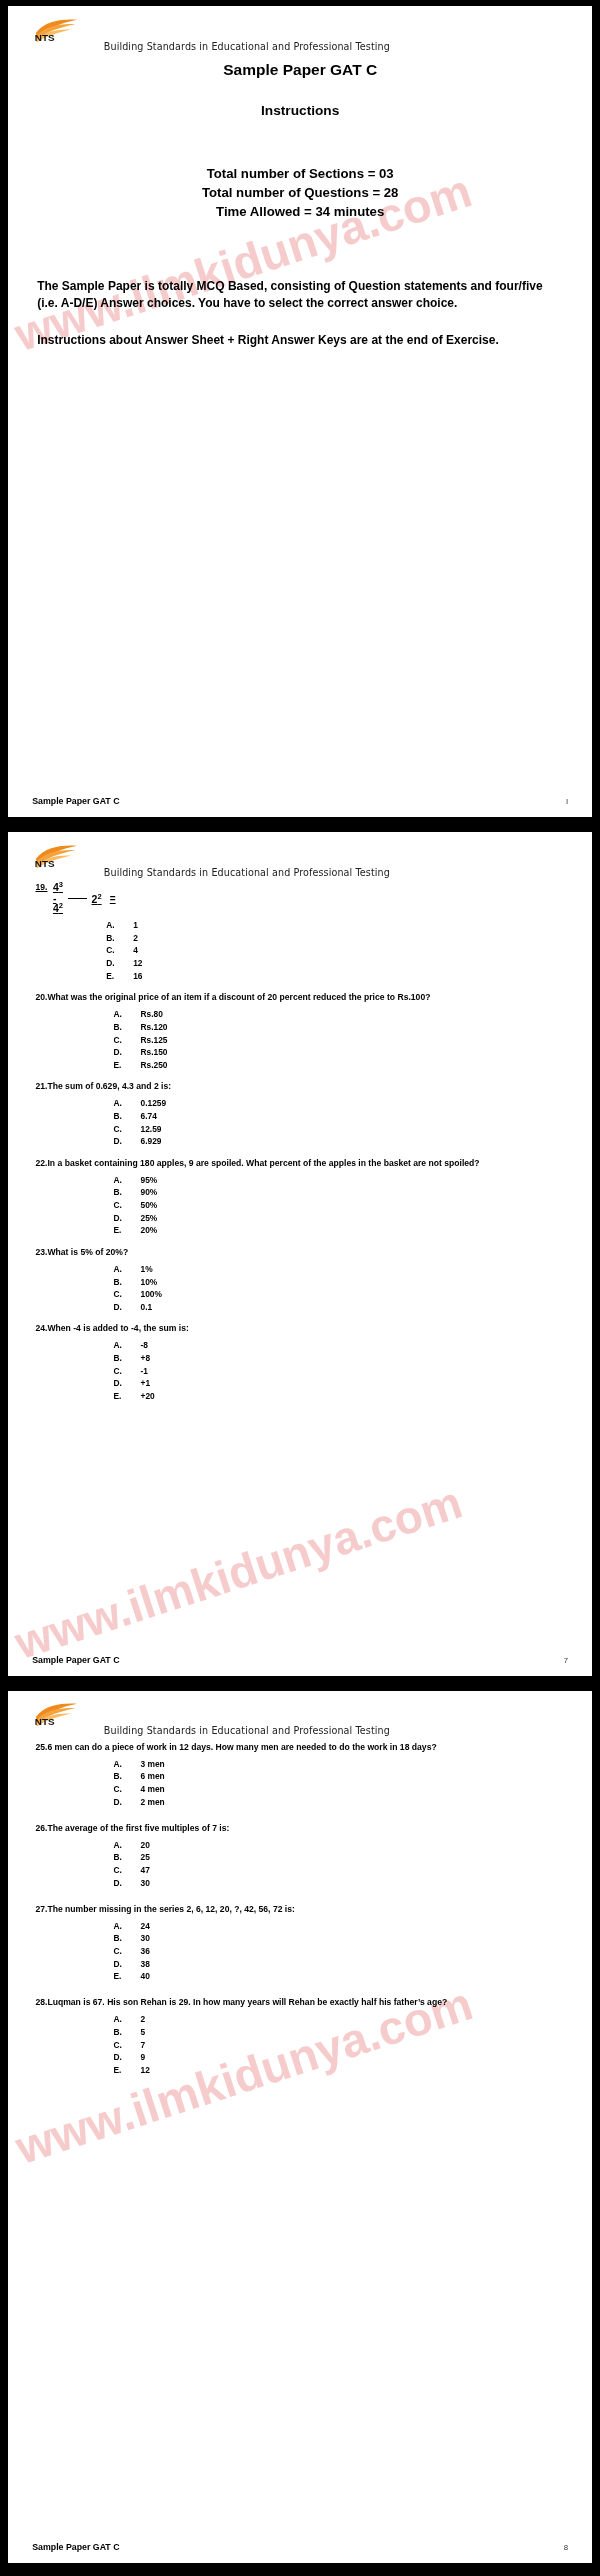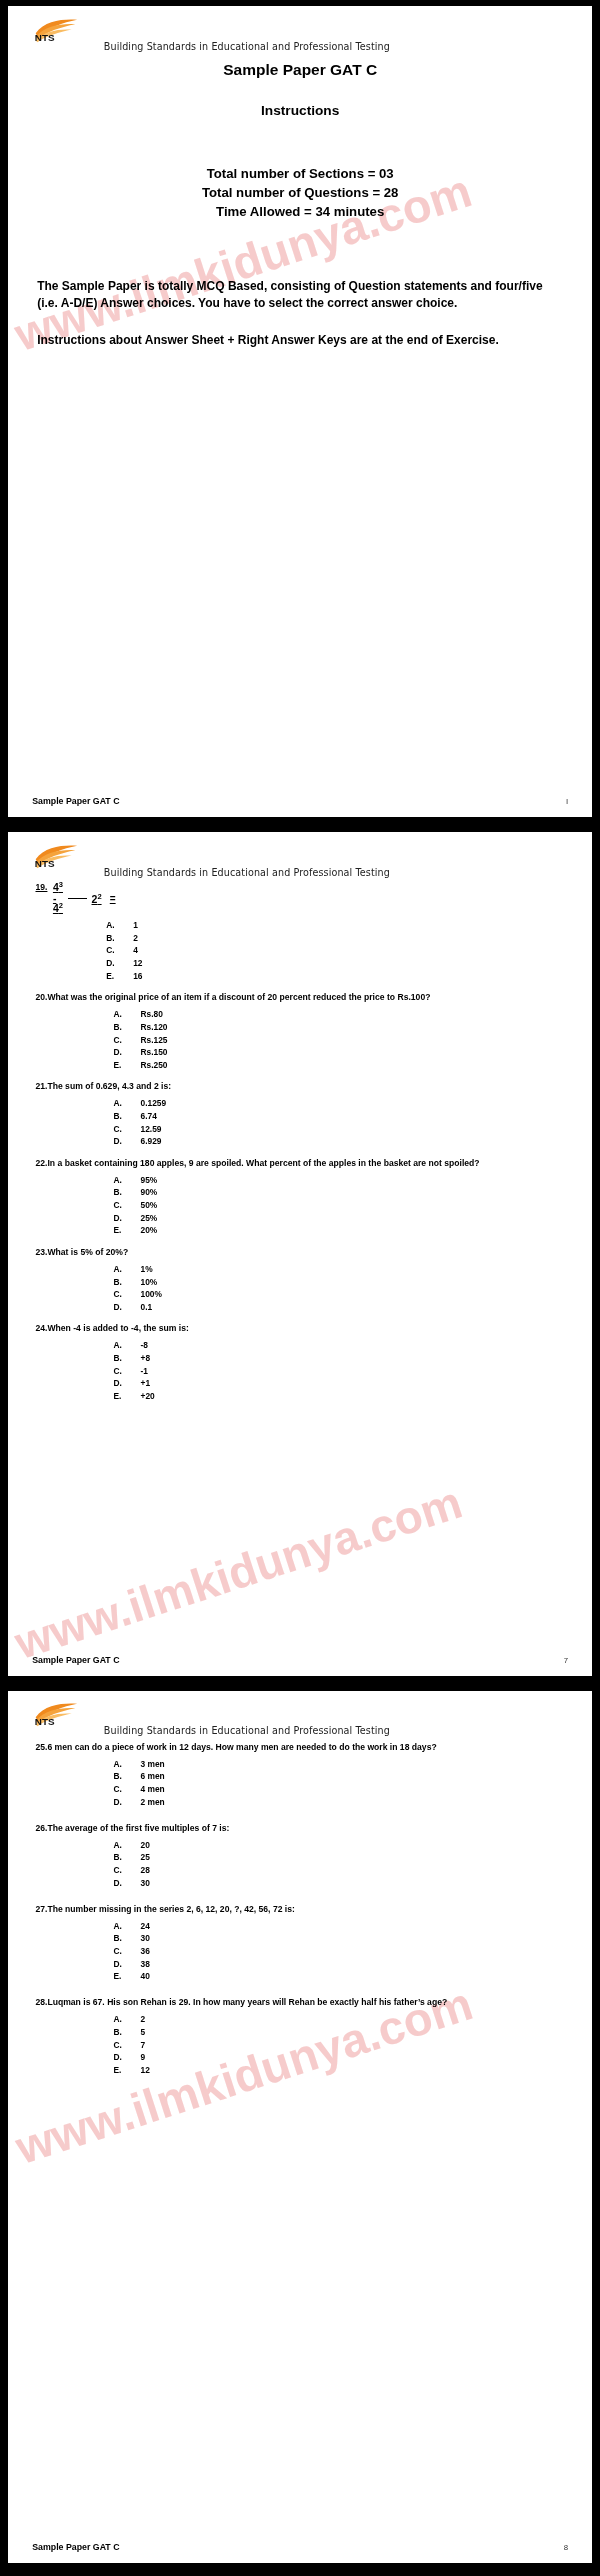--- a/index.html
+++ b/index.html
@@ -491,21 +491,21 @@
           <div class="opt">
               <span class="opt-letter">A.</span>
               <span class="opt-text">20</span>
             </div>
           <div class="opt">
               <span class="opt-letter">B.</span>
               <span class="opt-text">25</span>
             </div>
           <div class="opt">
               <span class="opt-letter">C.</span>
-              <span class="opt-text">28</span>
+              <span class="opt-text">47</span>
             </div>
           <div class="opt">
               <span class="opt-letter">D.</span>
               <span class="opt-text">30</span>
             </div>
         </div>
       </div>
 
       <div class="q" style="margin-top:14.6px;">
         <div class="q-line">

